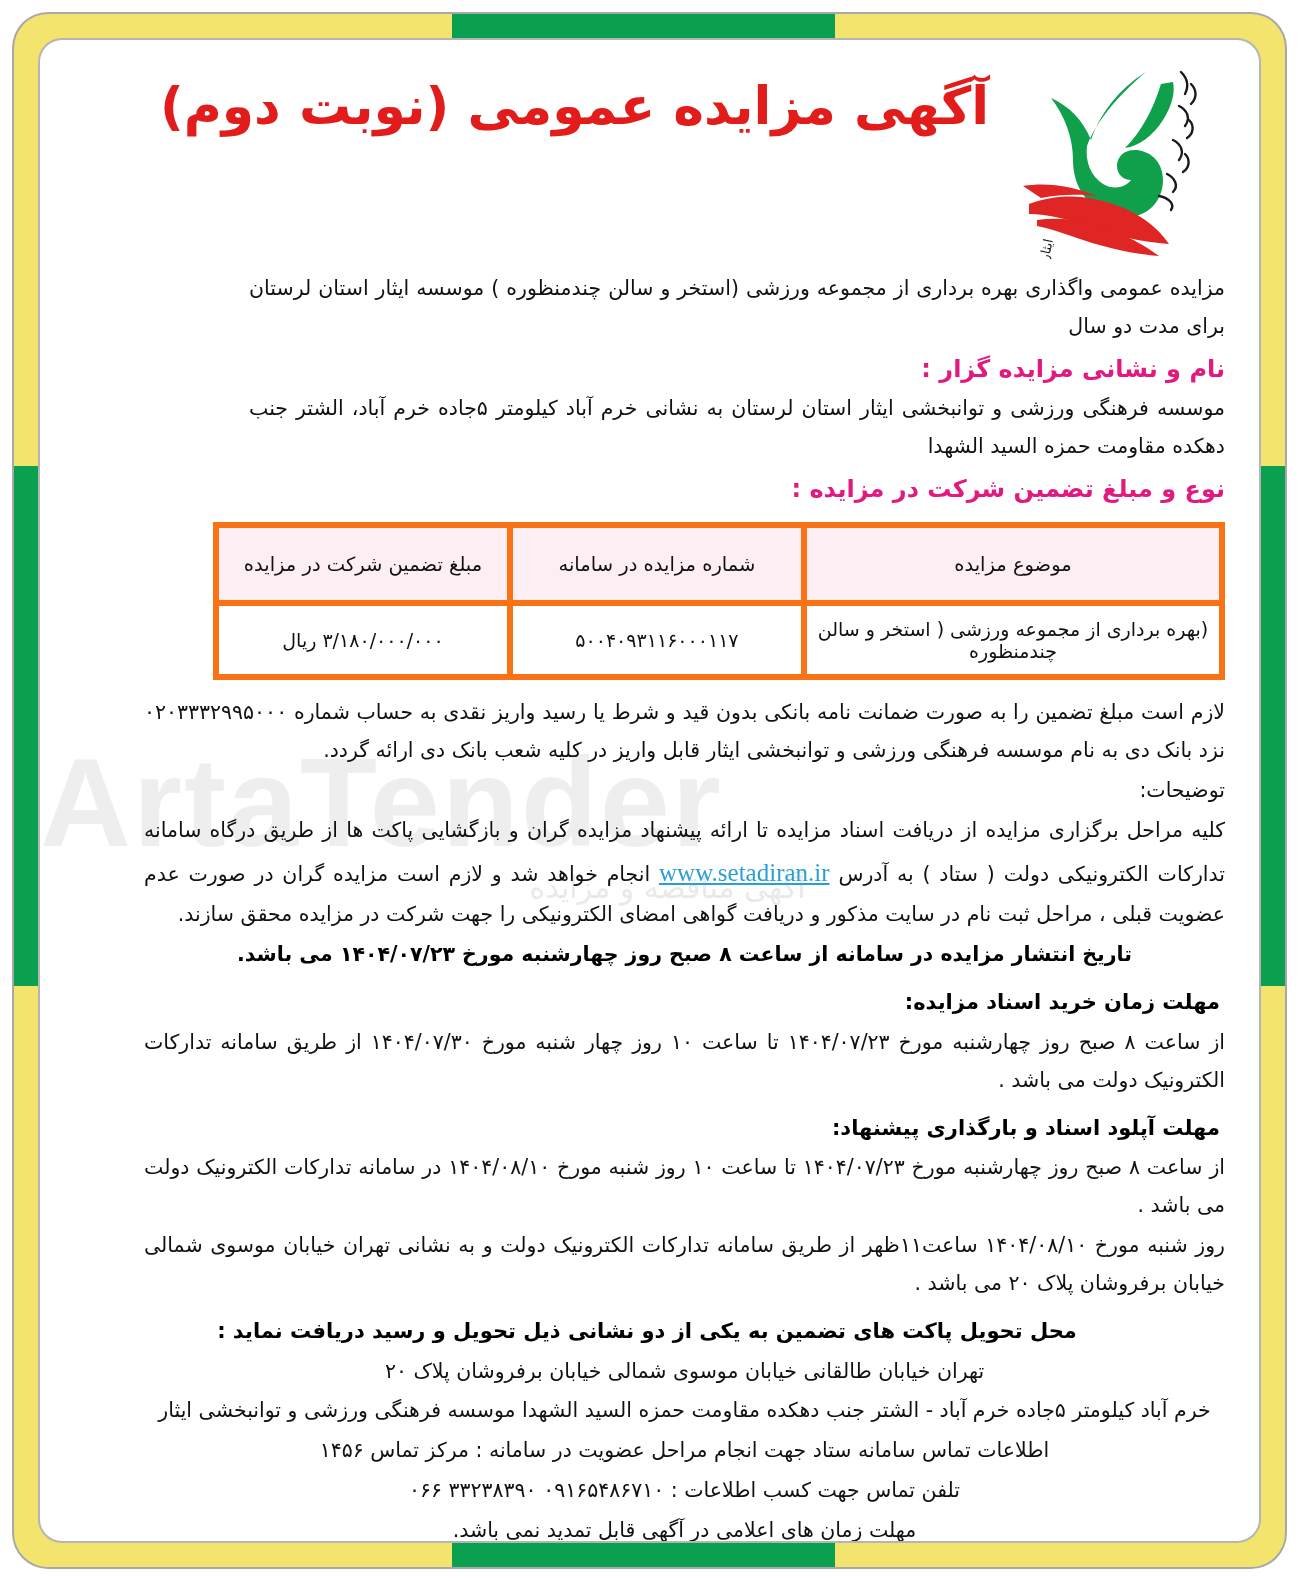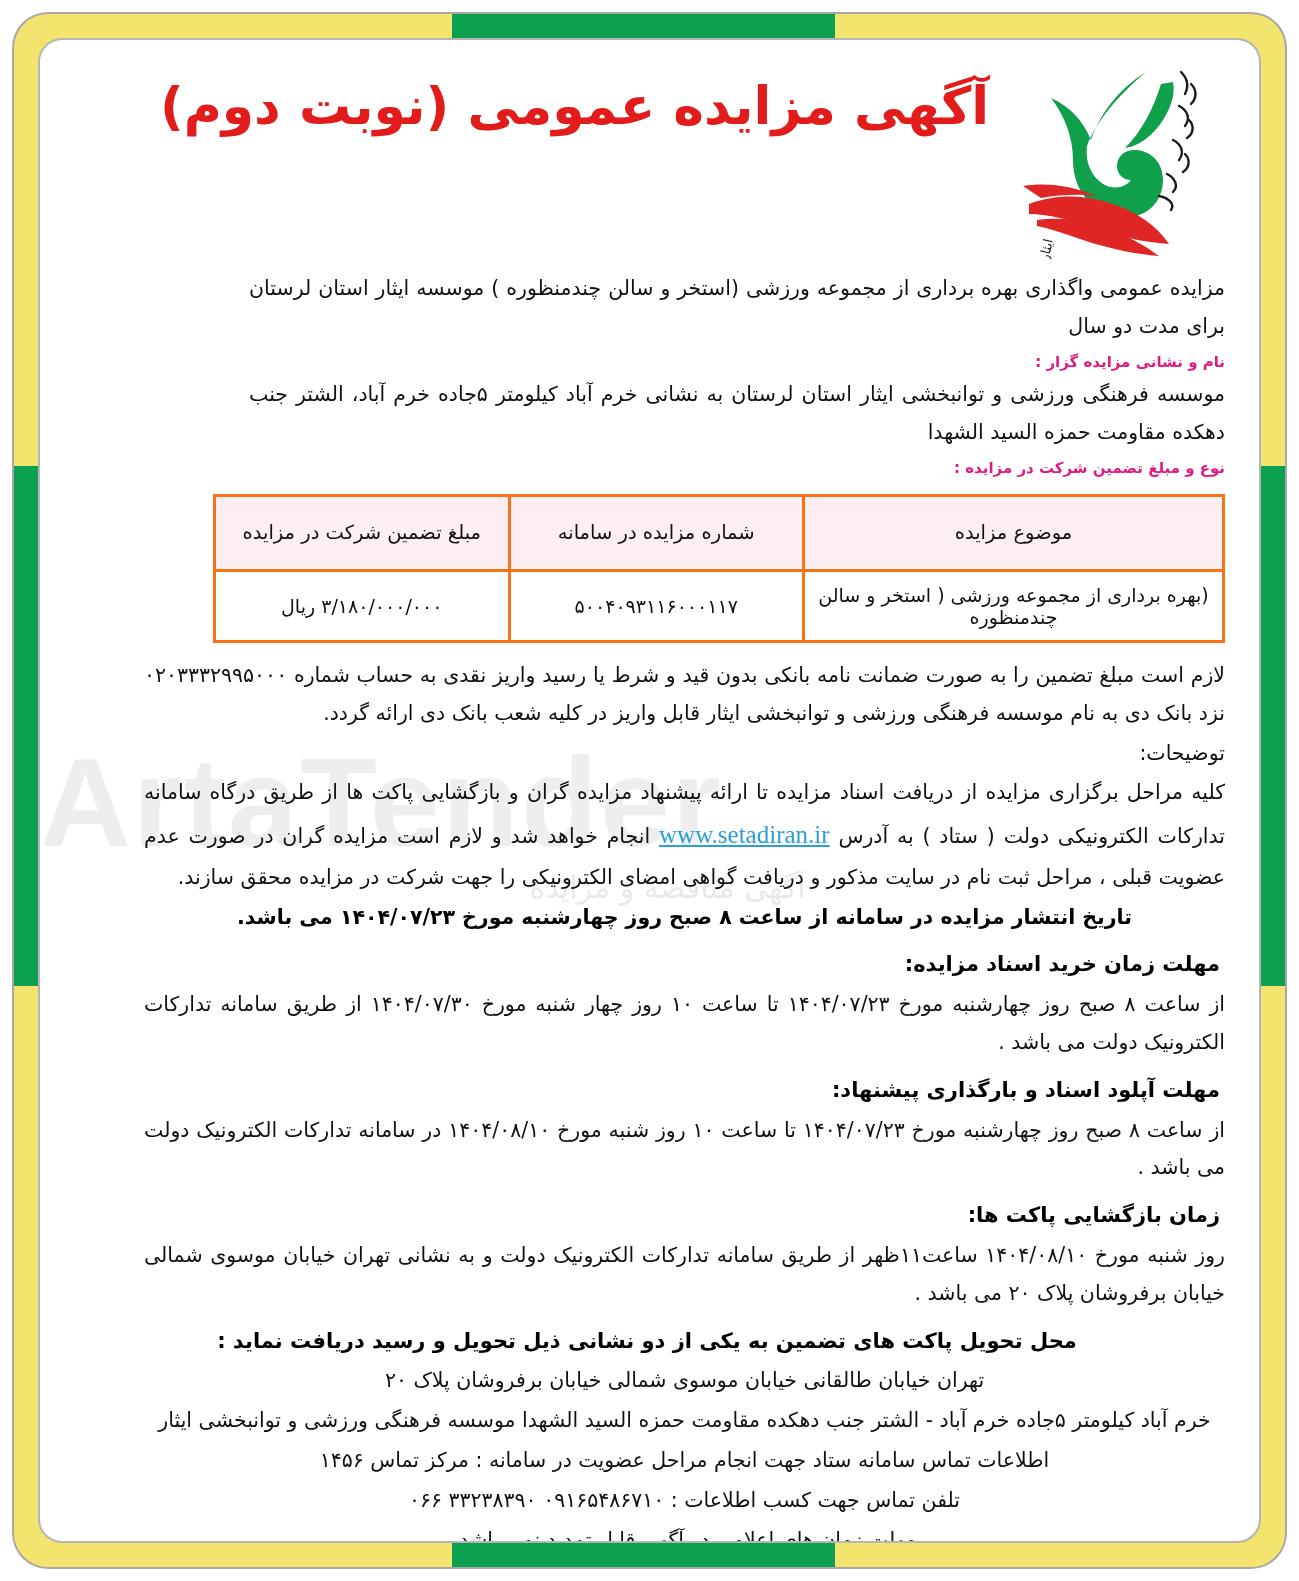--- a/index.html
+++ b/index.html
@@ -96,21 +96,21 @@
     line-height:1.85;
     text-align:justify;
     margin:0 0 2px 0;
     padding-left:70px;
   }
   .para.nopad{padding-left:0;}
   .lead{padding-left:175px;margin-bottom:4px;}
   .heading-pink{
     color:#e2197f;
     font-weight:bold;
-    font-size:15px;
+    font-size:24px;
     margin:4px 0 2px 0;
     line-height:1.6;
   }
   .heading-black{
     color:#000000;
     font-weight:bold;
     font-size:21px;
     margin:12px 5px 4px 0;
     line-height:1.6;
   }
@@ -119,21 +119,21 @@
 
   
   table.bid-table{
     border-collapse:collapse;
     width:1012px;
     margin:14px 0 14px 0;
     table-layout:fixed;
   }
   table.bid-table th,
   table.bid-table td{
-    border:3px solid #f97316;
+    border:6px solid #f97316;
     text-align:center;
     vertical-align:middle;
     font-size:19px;
     color:#111;
     font-weight:normal;
     padding:12px 6px;
   }
   table.bid-table th{
     background:#fceef2;
     height:48px;
@@ -235,21 +235,20 @@
         <span>انجام خواهد شد و لازم است مزایده گران در صورت عدم عضویت قبلی ، مراحل ثبت نام در سایت مذکور و دریافت گواهی امضای الکترونیکی را جهت شرکت در مزایده محقق سازند.</span></p>
 
       <p class="para bold-line center">تاریخ انتشار مزایده در سامانه از ساعت ۸ صبح روز چهارشنبه مورخ  ۱۴۰۴/۰۷/۲۳ می باشد.</p>
 
       <div class="heading-black">مهلت زمان خرید اسناد مزایده:</div>
       <p class="para">از ساعت ۸ صبح روز چهارشنبه مورخ ۱۴۰۴/۰۷/۲۳  تا ساعت ۱۰ روز چهار شنبه مورخ ۱۴۰۴/۰۷/۳۰ از طریق سامانه تدارکات الکترونیک دولت می باشد .</p>
 
       <div class="heading-black">مهلت آپلود اسناد و بارگذاری پیشنهاد:</div>
       <p class="para">از ساعت ۸ صبح روز چهارشنبه مورخ ۱۴۰۴/۰۷/۲۳  تا ساعت ۱۰ روز شنبه مورخ ۱۴۰۴/۰۸/۱۰ در سامانه تدارکات الکترونیک دولت می باشد .</p>
 
-      <div class="heading-black">زمان بازگشایی پاکت ها:</div>
       <p class="para">روز  شنبه مورخ ۱۴۰۴/۰۸/۱۰ ساعت۱۱ظهر  از طریق سامانه تدارکات الکترونیک دولت و به نشانی تهران خیابان موسوی شمالی خیابان برفروشان پلاک ۲۰ می باشد .</p>
 
       <div class="heading-black center">محل تحویل پاکت های تضمین  به یکی از دو نشانی ذیل تحویل و رسید دریافت نماید :</div>
       <p class="para center">تهران خیابان طالقانی خیابان موسوی شمالی خیابان برفروشان پلاک ۲۰</p>
       <p class="para center">خرم آباد کیلومتر ۵جاده خرم آباد - الشتر جنب دهکده مقاومت حمزه السید الشهدا  موسسه فرهنگی ورزشی و توانبخشی ایثار</p>
 
       <p class="para center">اطلاعات تماس سامانه ستاد جهت انجام مراحل عضویت در سامانه : مرکز تماس ۱۴۵۶</p>
       <p class="para center">تلفن تماس جهت کسب اطلاعات : ۰۹۱۶۵۴۸۶۷۱۰ ۳۳۲۳۸۳۹۰ ۰۶۶</p>
       <p class="para center">مهلت زمان های اعلامی در آگهی قابل تمدید نمی باشد.</p>
 

